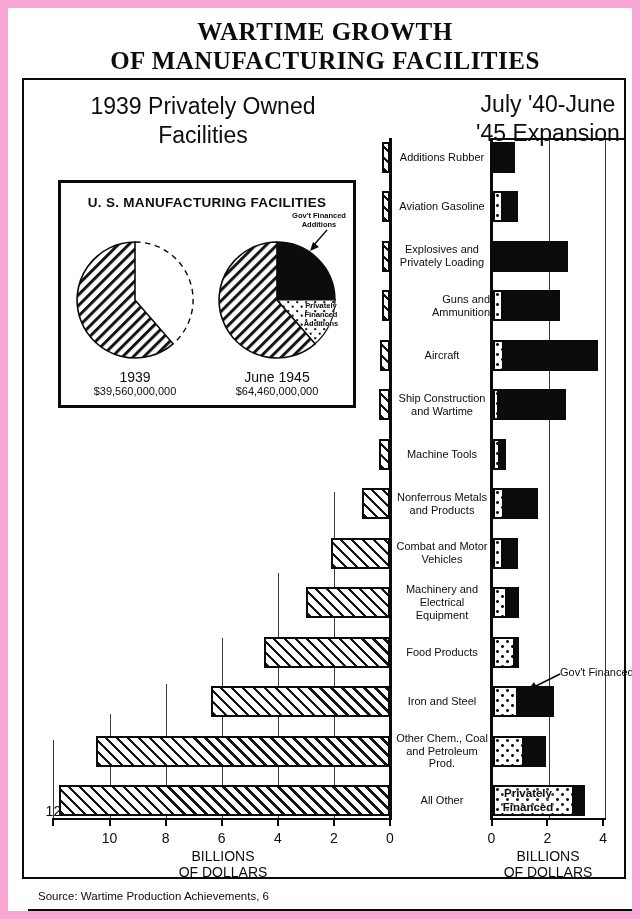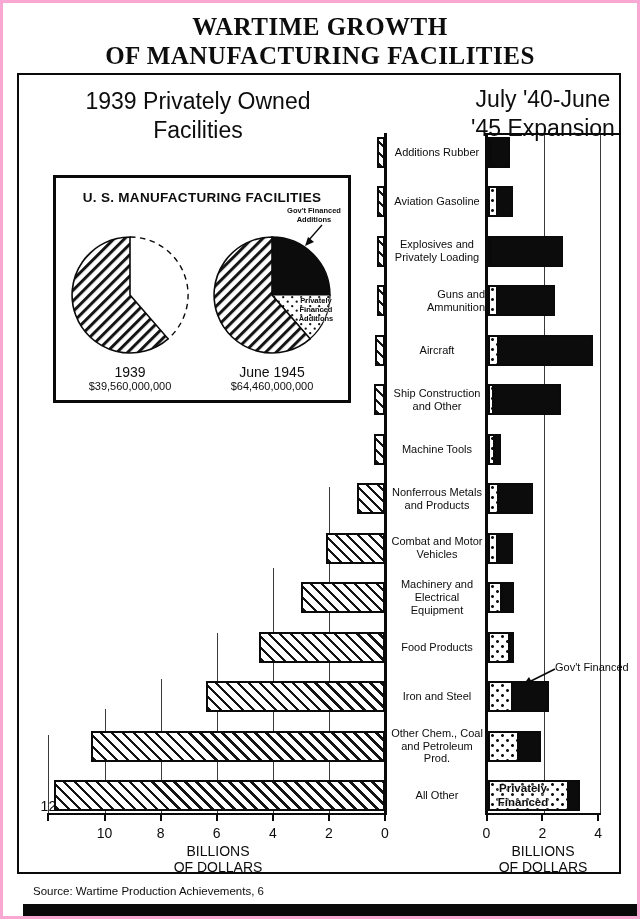--- a/index.html
+++ b/index.html
@@ -1,18 +1,18 @@
 <!DOCTYPE html>
 <html><head>
 <meta charset="utf-8">
 <style>
   html,body{margin:0;padding:0;background:#888;}
   .page{
     position:relative;width:640px;height:919px;margin:0 auto;
-    background:#fff;border:3px solid #f9a8d4;box-sizing:border-box;
+    background:#fff;border:8px solid #f9a8d4;box-sizing:border-box;
     font-family:"Liberation Sans", sans-serif;color:#0d0d0d;overflow:hidden;
   }
   .abs{position:absolute;}
   .page-title{left:0;top:10px;width:634px;text-align:center;
     font-family:"Liberation Serif", serif;font-weight:bold;font-size:25px;line-height:1.14;letter-spacing:.5px;}
   .frame{left:14px;top:70px;width:604px;height:801px;border:2px solid #0a0a0a;box-sizing:border-box;background:#fff;}
   .panel-header{font-size:23px;font-weight:500;text-align:center;line-height:1.25;}
   .hdr-left{left:75px;top:84px;width:240px;}
   .hdr-right{left:455px;top:82px;width:170px;}
   .gridline{width:1px;background:#3a3a3a;z-index:1;}
@@ -95,21 +95,21 @@
       <div class="abs bar-dots" style="left:485px;top:282.0px;width:9.8px;height:31px;"></div>
       <div class="abs bar-solid" style="left:493.8px;top:282.0px;width:58.2px;height:31px;"></div>
       <div class="abs cat-label" style="top: 283.5px; line-height: 1.18; display: flex; flex-direction: column; justify-content: center; height: 28px; text-align: right;">Guns and Ammunition</div>
       <div class="abs bar-hatch" style="left:372.2px;top:331.5px;width:9.8px;height:31px;"></div>
       <div class="abs bar-dots" style="left:485px;top:331.5px;width:11.2px;height:31px;"></div>
       <div class="abs bar-solid" style="left:495.2px;top:331.5px;width:94.5px;height:31px;"></div>
       <div class="abs cat-label" style="top: 333px; line-height: 1.18; display: flex; flex-direction: column; justify-content: center; height: 28px;">Aircraft</div>
       <div class="abs bar-hatch" style="left:370.8px;top:381.0px;width:11.2px;height:31px;"></div>
       <div class="abs bar-dots" style="left:485px;top:381.0px;width:5.6px;height:31px;"></div>
       <div class="abs bar-solid" style="left:489.6px;top:381.0px;width:68.0px;height:31px;"></div>
-      <div class="abs cat-label" style="top: 382.5px; line-height: 1.18; display: flex; flex-direction: column; justify-content: center; height: 28px;">Ship Construction and Other</div>
+      <div class="abs cat-label" style="top: 382.5px; line-height: 1.18; display: flex; flex-direction: column; justify-content: center; height: 28px;">Ship Construction and Wartime</div>
       <div class="abs bar-hatch" style="left:370.8px;top:430.5px;width:11.2px;height:31px;"></div>
       <div class="abs bar-dots" style="left:485px;top:430.5px;width:7.0px;height:31px;"></div>
       <div class="abs bar-solid" style="left:491.0px;top:430.5px;width:6.6px;height:31px;"></div>
       <div class="abs cat-label" style="top: 432px; line-height: 1.18; display: flex; flex-direction: column; justify-content: center; height: 28px;">Machine Tools</div>
       <div class="abs bar-hatch" style="left:353.9px;top:480.0px;width:28.1px;height:31px;"></div>
       <div class="abs bar-dots" style="left:485px;top:480.0px;width:11.2px;height:31px;"></div>
       <div class="abs bar-solid" style="left:495.2px;top:480.0px;width:34.5px;height:31px;"></div>
       <div class="abs cat-label" style="top: 481.5px; line-height: 1.18; display: flex; flex-direction: column; justify-content: center; height: 28px;">Nonferrous Metals and Products</div>
       <div class="abs bar-hatch" style="left:323.1px;top:529.5px;width:58.9px;height:31px;"></div>
       <div class="abs bar-dots" style="left:485px;top:529.5px;width:9.8px;height:31px;"></div>

